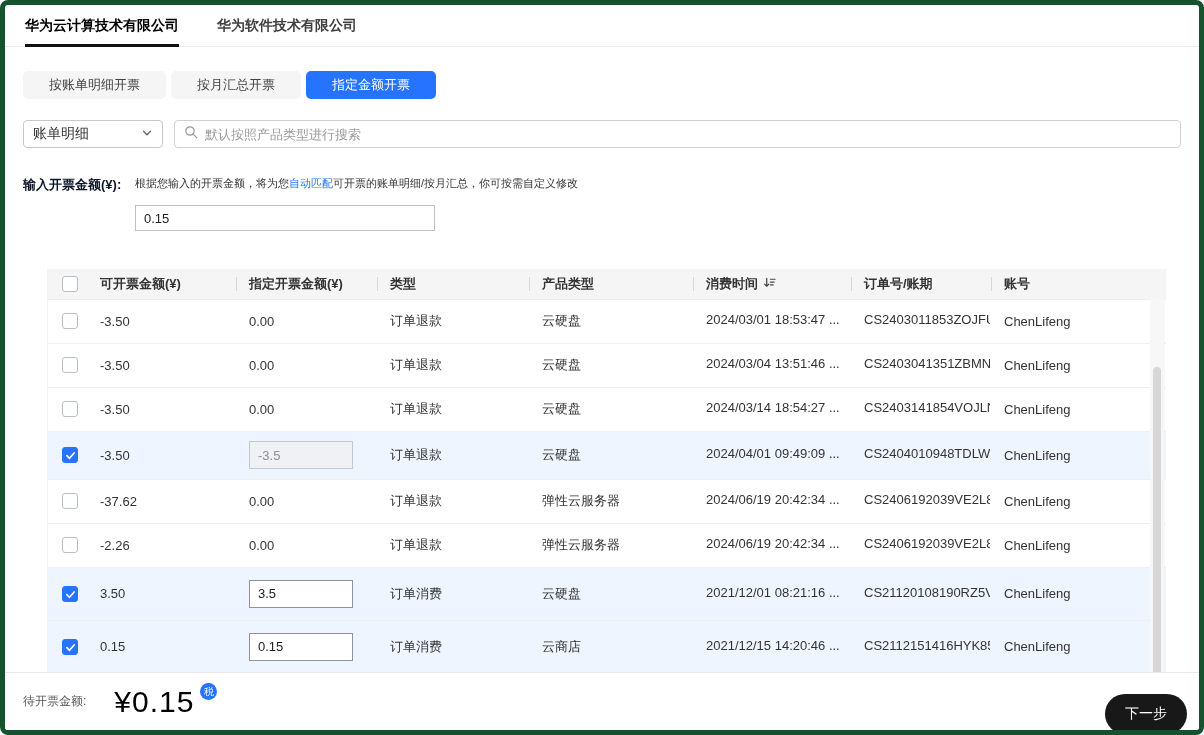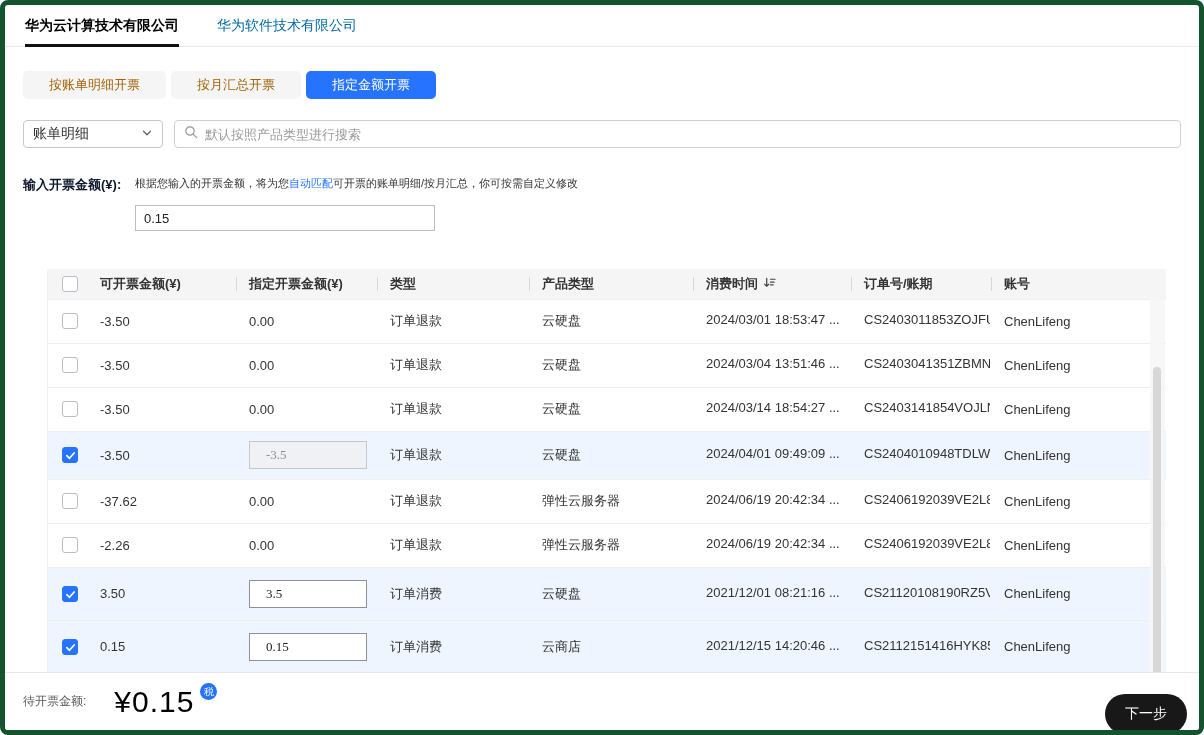--- a/index.html
+++ b/index.html
@@ -5,26 +5,26 @@
   * { margin:0; padding:0; box-sizing:border-box; }
   html,body { background:#fff; }
   body { font-family:"Liberation Sans","DejaVu Sans",sans-serif; color:#333; }
   .page {
     position:relative; width:1204px; height:735px;
     border:5px solid #14532d; border-radius:8px; overflow:hidden; background:#fff;
   }
 
   
   .tabbar { display:flex; gap:38px; padding:12px 0 0 20px; border-bottom:1px solid #ebebeb; }
-  .tab { font-size:14px; padding-bottom:9px; cursor:pointer; color:#0369a1; }
+  .tab { font-size:14px; padding-bottom:9px; cursor:pointer; color:#404040;font-weight:bold; }
   .tab.active { font-weight:bold; color:#000; border-bottom:3px solid #111; margin-bottom:-1px; }
 
   
   .modes { display:flex; gap:5px; margin:24px 0 0 18px; }
-  .mode-btn { height:28px; padding:0 26px; border-radius:5px; background:#f5f5f5; color:#a16207;
+  .mode-btn { height:28px; padding:0 26px; border-radius:5px; background:#f5f5f5; color:#404040;
     font-size:13px; display:flex; align-items:center; justify-content:center; cursor:pointer; }
   .mode-btn.active { background:#2673ff; color:#fff; }
 
   
   .filters { display:flex; gap:11px; margin:21px 18px 0 18px; }
   .dropdown { width:140px; height:28px; border:1px solid #c8c8c8; border-radius:4px;
     display:flex; align-items:center; padding:0 9px; font-size:14px; color:#333; cursor:pointer; }
   .dropdown .dd-label { flex:1; }
   .searchbox { flex:1; height:28px; border:1px solid #d0d0d0; border-radius:4px;
     display:flex; align-items:center; padding:0 9px; gap:7px; }
@@ -60,22 +60,22 @@
   td.c-check { padding-left:0; text-align:center; }
   td.c-amount { padding-left:8px; }
   td.c-order span { display:inline-block; max-width:126px; overflow:hidden; white-space:nowrap; }
   td.c-time span { display:inline-block; white-space:nowrap; overflow:hidden; max-width:145px; }
 
   .cb { display:inline-block; width:16px; height:16px; border:1px solid #b9bdc5; border-radius:3px;
     background:#fff; vertical-align:middle; cursor:pointer; line-height:12px; }
   .cb.on { background:#2673ff; border-color:#2673ff; text-align:center; }
   .cb.on svg { margin-top:2px; }
 
-  .spec-input { width:118px; height:28px; border:1px solid #8f9399; background:#fff; color:#222;
-    font-size:13px; padding:0 16px; outline:none; font-family:Liberation Serif, serif; }
+  .spec-input { width:104px; height:28px; border:1px solid #8f9399; background:#fff; color:#222;
+    font-size:13px; padding:0 8px; outline:none; font-family:Liberation Sans, sans-serif; }
   .spec-input.dis { background:#eff1f5; border:1px solid #c3c7ce; color:#8a8f99; }
 
   
   .vtrack { position:absolute; top:30px; bottom:0; right:0; width:14px; background:#f7f7f7; }
   .vthumb { position:absolute; top:68px; bottom:6px; right:3px; width:8px; border-radius:4px; background:#d7d7d7; cursor:pointer; }
 
   
   .footer { position:absolute; left:0; right:0; bottom:0; height:58px; background:#fff;
     border-top:1px solid #e8e8e8; display:flex; align-items:center; padding-left:18px; }
   .pending-label { font-size:12px; color:#595959; }

